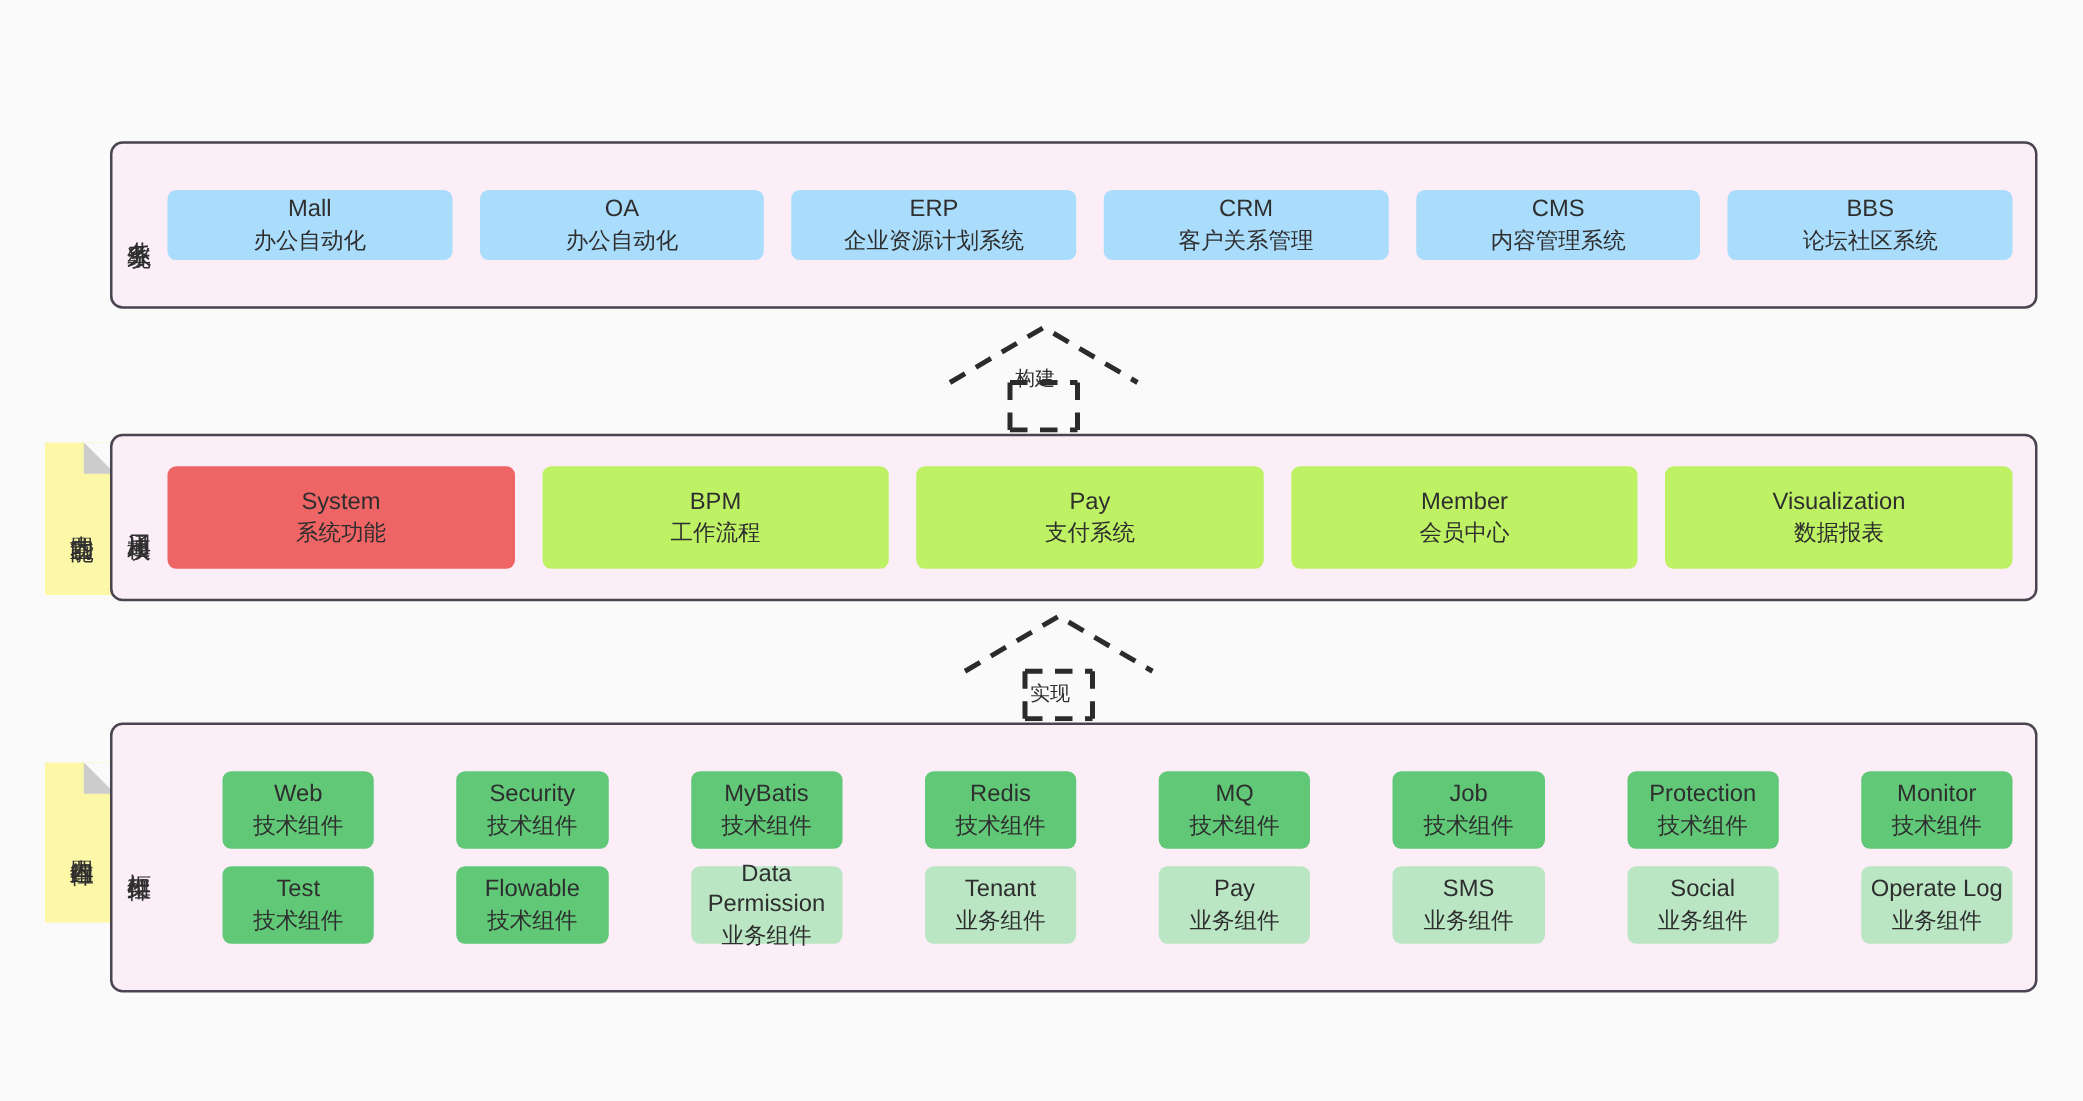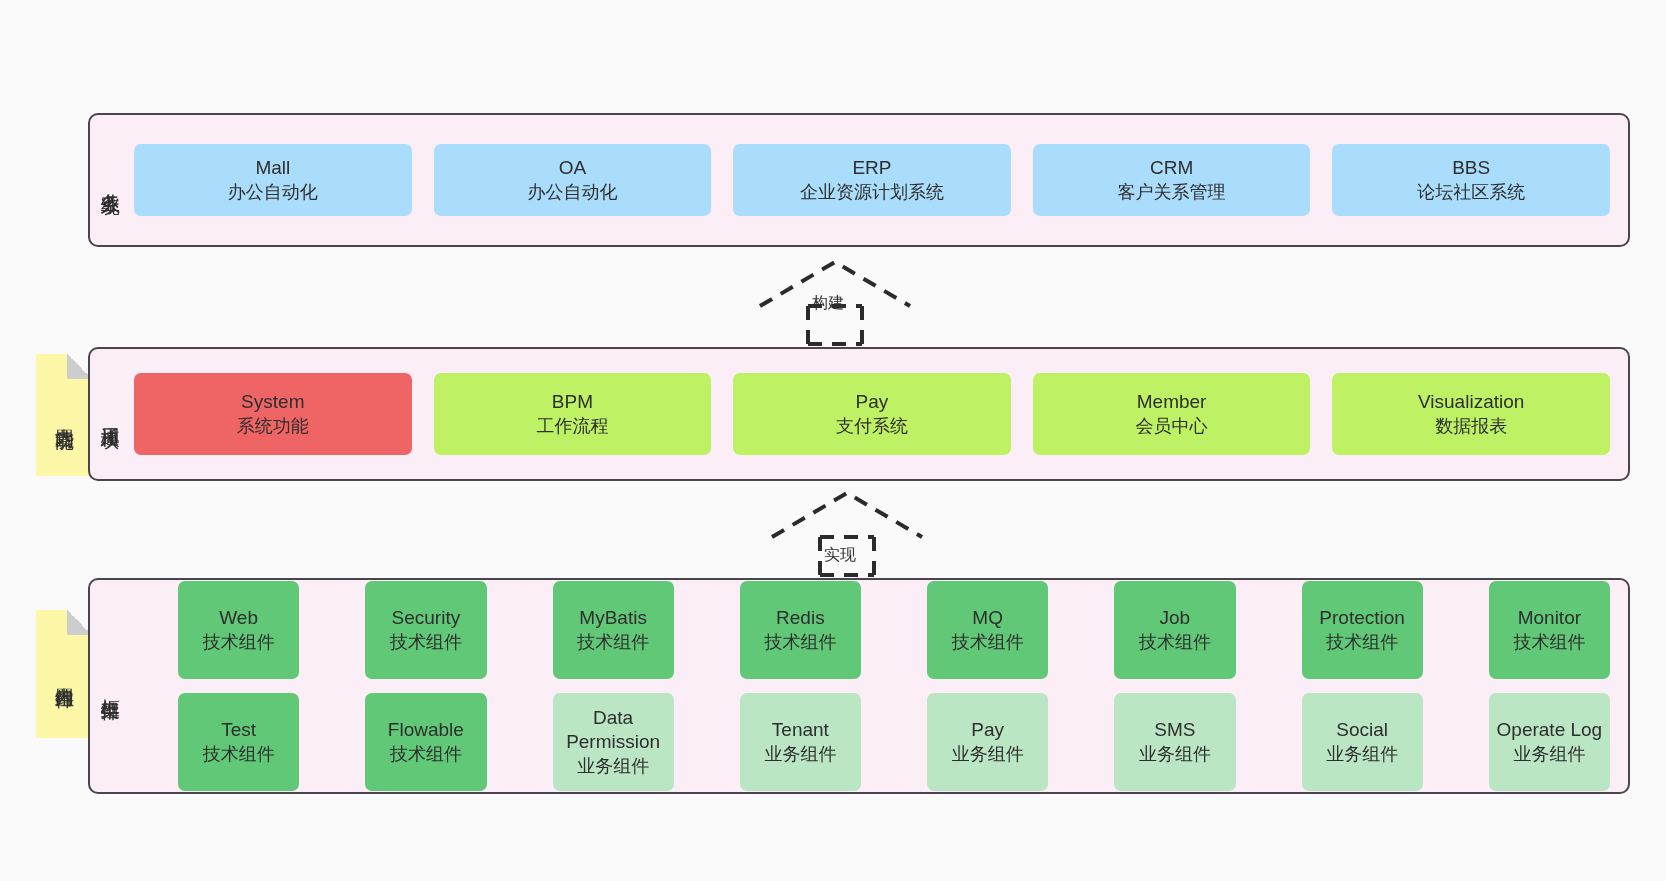--- a/index.html
+++ b/index.html
@@ -73,23 +73,23 @@
   }
 
   .cell .en  { font-size: 19px; color: #2e2e2e; }
   .cell .cn  { font-size: 18px; color: #2e2e2e; }
 
   
   #layer-business { left: 88px;  top: 113px; width: 1542px; height: 134px; }
   #layer-common   { left: 88px;  top: 347px; width: 1542px; height: 134px; }
   #layer-frame    { left: 88px;  top: 578px; width: 1542px; height: 216px; }
 
-  #layer-business .cell { height: 72px; }
+  #layer-business .cell { height: 56px; }
   #layer-common   .cell { height: 82px; }
-  #layer-frame    .cell { height: 98px; margin-left: 44px; }
+  #layer-frame    .cell { height: 62px; margin-left: 44px; }
 
   
   .c-blue        { background: #aadcfb; }
   .c-red         { background: #ef6464; text-align: right; }
   .c-pink        { background: #bef264; }
   .c-green       { background: #61c878; }
   .c-lightgreen  { background: #bae6c4; }
 
   
   .note {
@@ -157,20 +157,24 @@
           <span class="en">OA</span>
           <span class="cn">办公自动化</span>
         </div>
         <div class="cell c-blue">
           <span class="en">ERP</span>
           <span class="cn">企业资源计划系统</span>
         </div>
         <div class="cell c-blue">
           <span class="en">CRM</span>
           <span class="cn">客户关系管理</span>
+        </div>
+        <div class="cell c-blue">
+          <span class="en">CMS</span>
+          <span class="cn">内容管理系统</span>
         </div>
         <div class="cell c-blue">
           <span class="en">BBS</span>
           <span class="cn">论坛社区系统</span>
         </div>
       </div>
     </div>
   </div>
 
   <svg class="arrow" id="arrow-build" viewBox="0 0 170 90">

